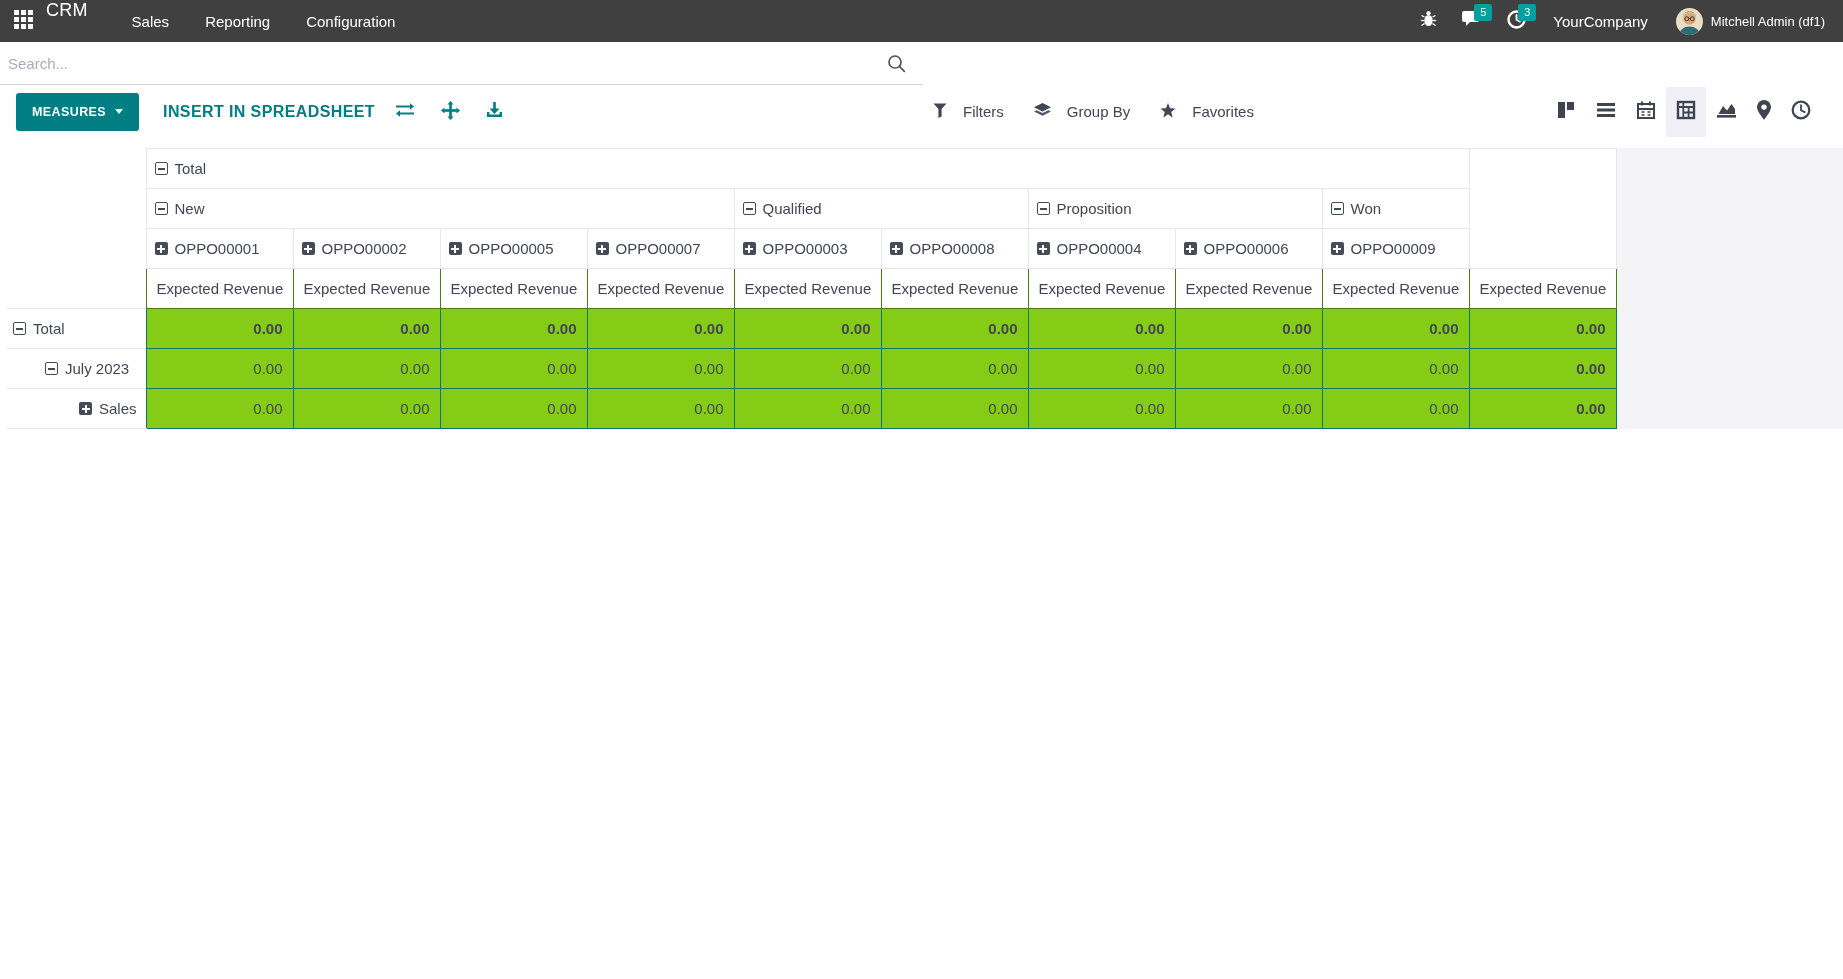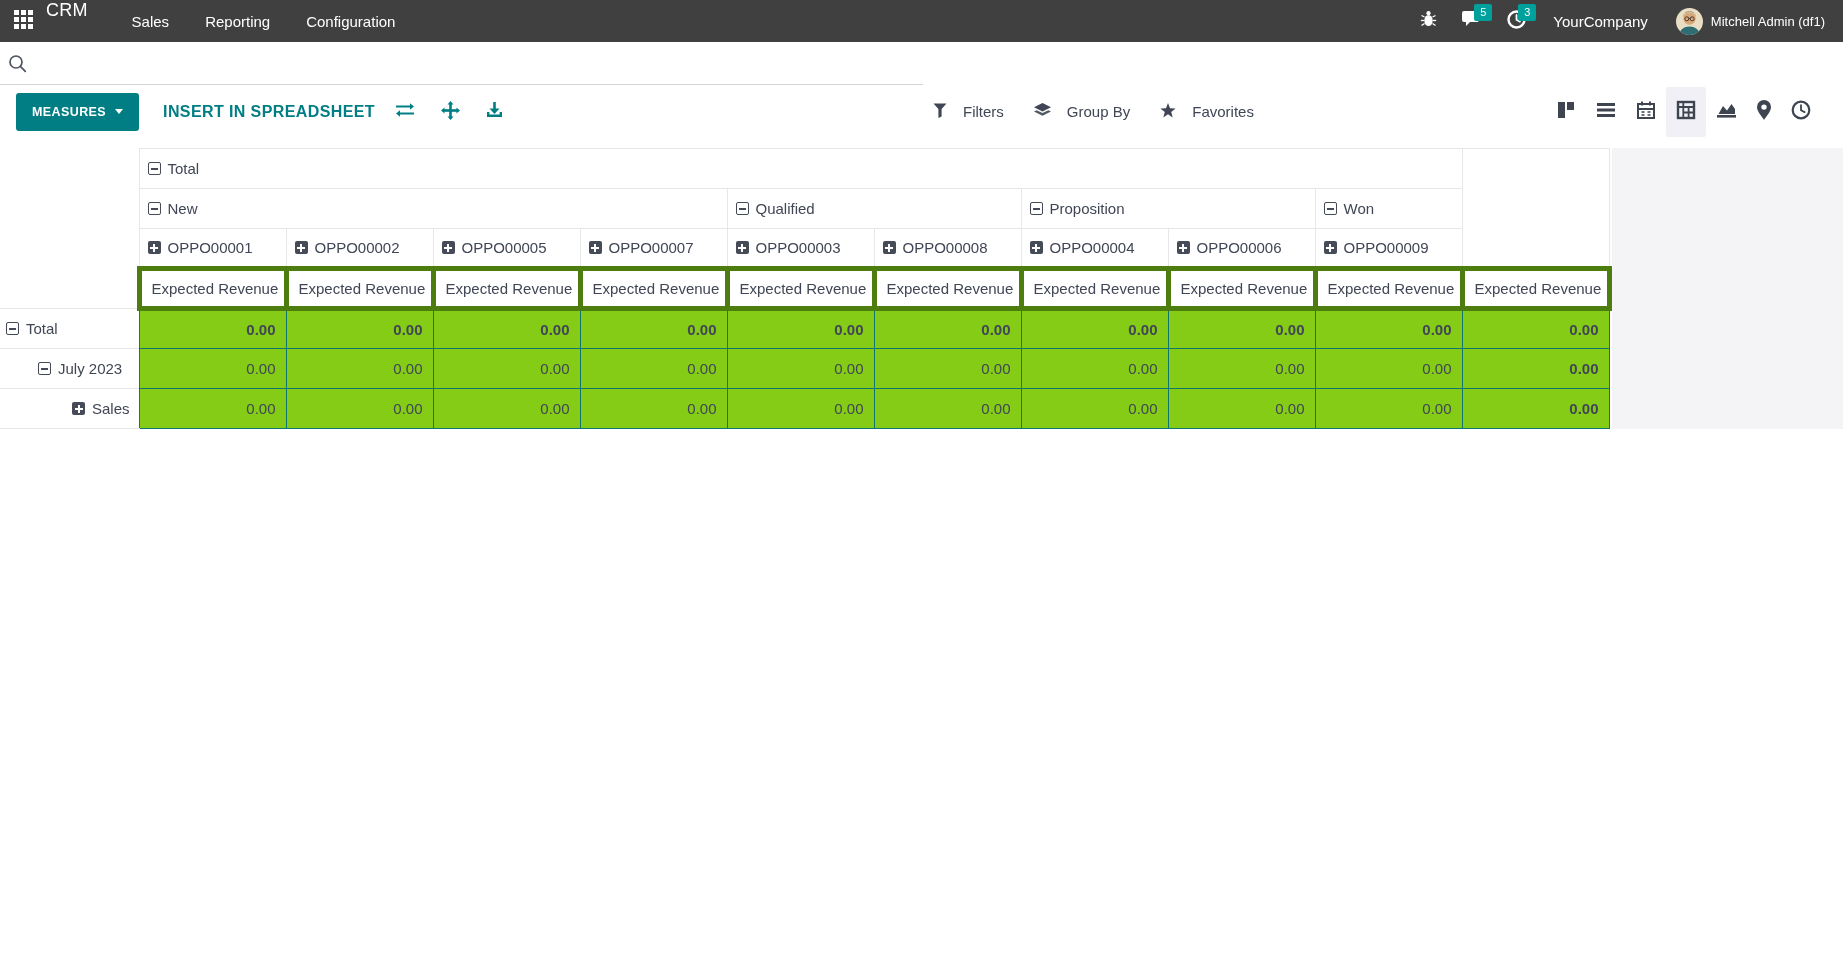--- a/index.html
+++ b/index.html
@@ -45,27 +45,27 @@
     display: flex; align-items: center; }
   .toolbar-right { flex: 1 1 auto; display: flex; align-items: center; justify-content: space-between; padding-left: 13px; }
   .filter-group { display: flex; align-items: center; }
   .filter-item { display: flex; align-items: center; gap: 16px; font-size: 15px; color: #404655;
     cursor: pointer; margin-right: 30px; }
   .view-switcher { display: flex; align-items: center; padding-right: 22px; }
   .view-btn { padding: 13px 10px; cursor: pointer; display: flex; align-items: center; border-radius: 2px; }
   .view-btn.active { background: #f1f0f7; }
 
   
-  .pivot-wrap { display: flex; align-items: stretch; }
+  .pivot-wrap { display: flex; align-items: stretch; padding-left: 7px; }
   table.pivot { border-collapse: collapse; table-layout: fixed; }
   table.pivot th, table.pivot td { height: 40px; font-weight: 400; font-size: 15px; color: #404655; }
   .col-rowhead { width: 139px; } .col-data { width: 147px; }
   th.blank { border: none; background: #fff; }
   th.colhead { border: 1px solid #e6e7eb; text-align: left; padding-left: 8px; background: #fff; cursor: pointer; white-space: nowrap; overflow: hidden; }
-  th.measure { border: 5px solid #4d7c0f; text-align: left; padding-left: 10px; color: #747b86; background: #fff; cursor: pointer; white-space: nowrap; overflow: hidden; }
+  th.measure { border: 1px solid #4d7c0f; text-align: left; padding-left: 10px; color: #747b86; background: #fff; cursor: pointer; white-space: nowrap; overflow: hidden; }
   th.rowlabel { border-top: 1px solid #e6e7eb; text-align: left; background: #fff; cursor: pointer; white-space: nowrap; }
   tr.lastrow th.rowlabel { border-bottom: 1px solid #e6e7eb; }
   td.val { border: 1px solid #0f766e; background: #84cc16; text-align: right; padding-right: 10px; }
   td.val.bold, tr.bold td.val { font-weight: bold; }
   .indent-0 { padding-left: 6px; } .indent-1 { padding-left: 38px; } .indent-2 { padding-left: 72px; }
   .filler { flex: 1 1 auto; background: #f4f4f7; }
 
   .cellflex { display: flex; align-items: center; gap: 7px; }
   .sq-minus { width: 13px; height: 13px; border: 1px solid #454b57; border-radius: 2px; position: relative; flex: 0 0 auto; }
   .sq-minus::after { content: ""; position: absolute; left: 2px; right: 2px; top: 50%; margin-top: -1px; height: 2px; background: #454b57; }
@@ -149,20 +149,21 @@
           </g>
         </svg>
       </span>
       <span class="username">Mitchell Admin (df1)</span>
     </div>
   </div>
 </header>
 
 <div class="control-row">
   <div class="searchbar">
+    <input class="search-input" type="text" placeholder="Search..." style="">
     <span class="search-glass">
       <svg width="19" height="19" viewBox="0 0 19 19">
         <circle cx="8" cy="8" r="6" fill="none" stroke="#4d5462" stroke-width="1.7"></circle>
         <path d="M12.6 12.6 L17.3 17.3" stroke="#4d5462" stroke-width="1.7" stroke-linecap="round"></path>
       </svg>
     </span>
   </div>
 </div>
 
 <div class="toolbar">

